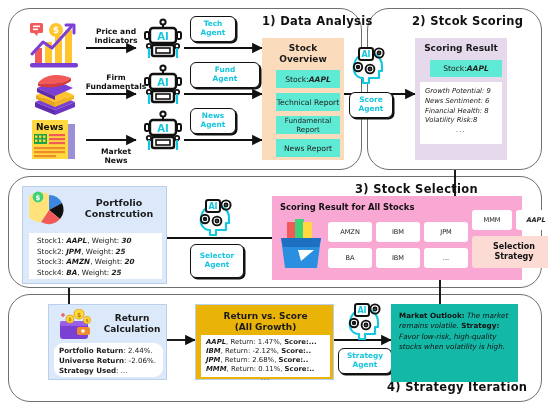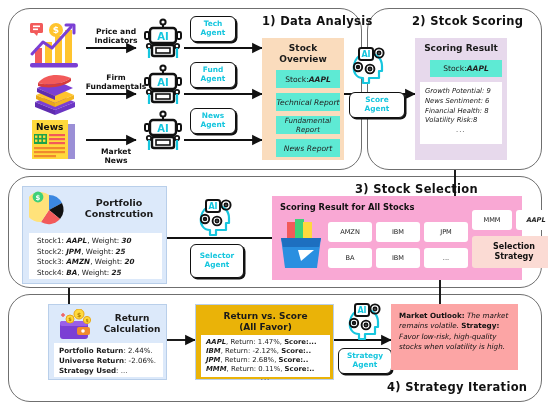--- a/index.html
+++ b/index.html
@@ -21,21 +21,21 @@
 
   
   .panel{position:absolute;box-sizing:border-box;}
   .panel-title{
     text-align:center;font-weight:bold;font-size:9px;color:#1a1a1a;line-height:11px;
   }
   .rowbox{
     background:#5eead4;text-align:center;font-size:7.6px;color:#222;
     display:flex;align-items:center;justify-content:center;box-sizing:border-box;margin-left:10px;
   }
-  .ital{font-style:italic;}
+  .ital{}
   .bi{font-style:italic;font-weight:bold;}
 
   
   .agent{
     position:absolute;box-sizing:border-box;border:1.6px solid #111;border-radius:6px;
     background:#fff;color:#16c6de;font-weight:bold;font-size:7.4px;line-height:8.6px;
     display:flex;flex-direction:column;align-items:center;justify-content:center;
     text-align:center;box-shadow:1.5px 1.5px 0 #111;
   }
 
@@ -218,21 +218,21 @@
     <circle cx="7" cy="28" r="2.2" fill="none" stroke="#111" stroke-width="1.8"></circle>
     <circle cx="35" cy="28" r="2.2" fill="none" stroke="#111" stroke-width="1.8"></circle>
     <line x1="7" y1="30" x2="7" y2="40" stroke="#16c6de" stroke-width="2.2"></line>
     <line x1="35" y1="30" x2="35" y2="40" stroke="#16c6de" stroke-width="2.2"></line>
   </svg>
 
   <div class="agent" style="left:190px;top:16px;width:46px;height:26px;">
     <span>Tech</span>
     <span>Agent</span>
   </div>
-  <div class="agent" style="left:190px;top:62px;width:46px;height:26px;">
+  <div class="agent" style="left:190px;top:62px;width:70px;height:26px;">
     <span>Fund</span>
     <span>Agent</span>
   </div>
   <div class="agent" style="left:190px;top:108px;width:46px;height:26px;">
     <span>News</span>
     <span>Agent</span>
   </div>
 
   <div class="panel" style="left:262px;top:38px;width:82px;height:122px;background:#fadcbd;padding:5px 4px;">
     <div class="panel-title">Stock Overview</div>
@@ -251,21 +251,21 @@
     <text x="17" y="13.4" font-size="8" font-weight="bold" fill="#16c6de" text-anchor="middle" font-family="DejaVu Sans, sans-serif">AI</text>
     <g stroke="#111" stroke-width="1.9" fill="none">
       <circle cx="30" cy="9" r="4.6"></circle>
         <circle cx="30" cy="9" r="1.5"></circle>
       <circle cx="9" cy="23" r="4.2"></circle>
         <circle cx="9" cy="23" r="1.3"></circle>
       <circle cx="21" cy="25" r="4.4"></circle>
         <circle cx="21" cy="25" r="1.5"></circle>
     </g>
   </svg>
-  <div class="agent" style="left:349px;top:92px;width:56px;height:26px;">
+  <div class="agent" style="left:349px;top:92px;width:44px;height:26px;">
     <span>Score</span>
     <span>Agent</span>
   </div>
 
   <div class="panel" style="left:415px;top:38px;width:92px;height:122px;background:#e7d9ec;padding:5px 5px;">
     <div class="panel-title">Scoring Result</div>
     <div class="rowbox" style="margin-top:6px;height:17px;">
       <span>Stock: </span>
         <span class="bi">AAPL</span>
     </div>
@@ -359,31 +359,31 @@
       <text x="30" y="13" font-size="4.6" font-weight="bold" fill="#b07d00" text-anchor="middle" font-family="DejaVu Sans, sans-serif">$</text>
       <g stroke="#f25a5a" stroke-width="1.4">
           <line x1="6" y1="4" x2="6" y2="8"></line>
           <line x1="4" y1="6" x2="8" y2="6"></line>
         </g>
     </svg>
     <div class="panel-title" style="position:absolute;left:52px;top:8px;width:62px;font-size:9px;">
       <span>Return</span><br>
       <span>Calculation</span>
     </div>
-    <div class="infobox" style="left:5px;top:38px;width:109px;height:34px;font-size:7.1px;line-height:10px;padding:3px 5px;">
+    <div class="infobox" style="left:5px;top:38px;width:109px;height:34px;font-size:7.1px;line-height:10px;padding:3px 5px;border-radius:9px;">
       <div class="listline"><b>Portfolio Return</b><span>: 2.44%.</span></div>
       <div class="listline"><b>Universe Return</b><span>: -2.06%.</span></div>
       <div class="listline"><b>Strategy Used</b><span>: ...</span></div>
     </div>
   </div>
 
   <div class="panel" style="left:195px;top:304px;width:139px;height:76px;background:#eab308;border:1px solid #b9cfea;">
     <div class="panel-title" style="position:absolute;left:0;top:6px;width:139px;font-size:9px;">
       <span>Return vs. Score</span><br>
-      <span>(All Favor)</span>
+      <span>(All Growth)</span>
     </div>
     <div class="infobox" style="left:5px;top:30px;width:129px;height:42px;font-size:6.9px;line-height:9px;padding:3px 5px;">
       <div class="listline"><i class="bi">AAPL</i><span>, Return: 1.47%, </span><b>Score:...</b></div>
       <div class="listline"><i class="bi">IBM</i><span>, Return: -2.12%, </span><b>Score:..</b></div>
       <div class="listline"><i class="bi">JPM</i><span>, Return: 2.68%, </span><b>Score:..</b></div>
       <div class="listline"><i class="bi">MMM</i><span>, Return: 0.11%, </span><b>Score:..</b></div>
       <div class="dots">...</div>
     </div>
   </div>
 
@@ -398,20 +398,20 @@
         <circle cx="9" cy="23" r="1.3"></circle>
       <circle cx="21" cy="25" r="4.4"></circle>
         <circle cx="21" cy="25" r="1.5"></circle>
     </g>
   </svg>
   <div class="agent" style="left:338px;top:348px;width:54px;height:26px;">
     <span>Strategy</span>
     <span>Agent</span>
   </div>
 
-  <div class="panel" style="left:391px;top:304px;width:127px;height:66px;background:#fca5a5;">
+  <div class="panel" style="left:391px;top:304px;width:127px;height:78px;background:#14b8a6;">
     <div style="position:absolute;left:8px;top:7px;width:112px;font-size:7.2px;line-height:10.4px;color:#111;">
       <b>Market Outlook:</b><i> The market remains volatile.</i>
       <b>Strategy:</b><i> Favor low-risk, high-quality stocks when volatility is high.</i>
     </div>
   </div>
 
 </div>
 
 </body></html>

